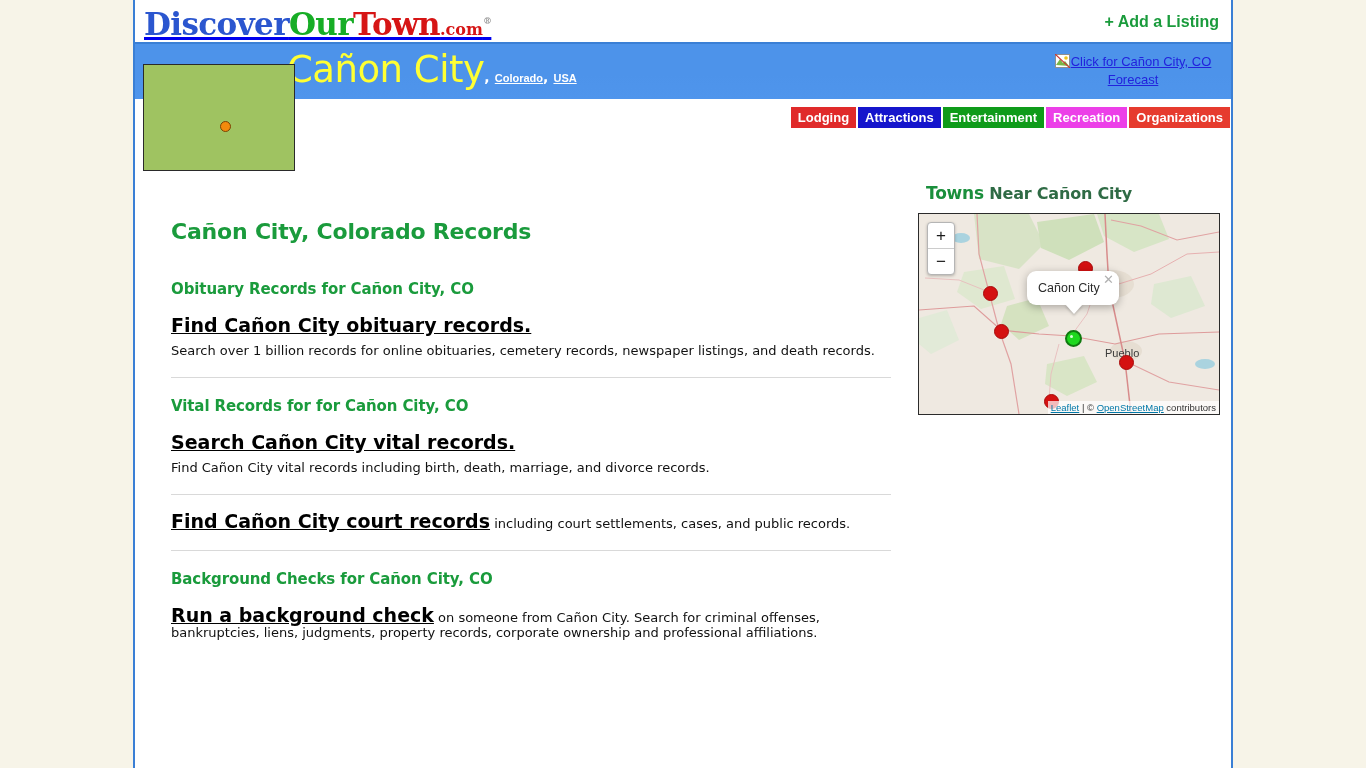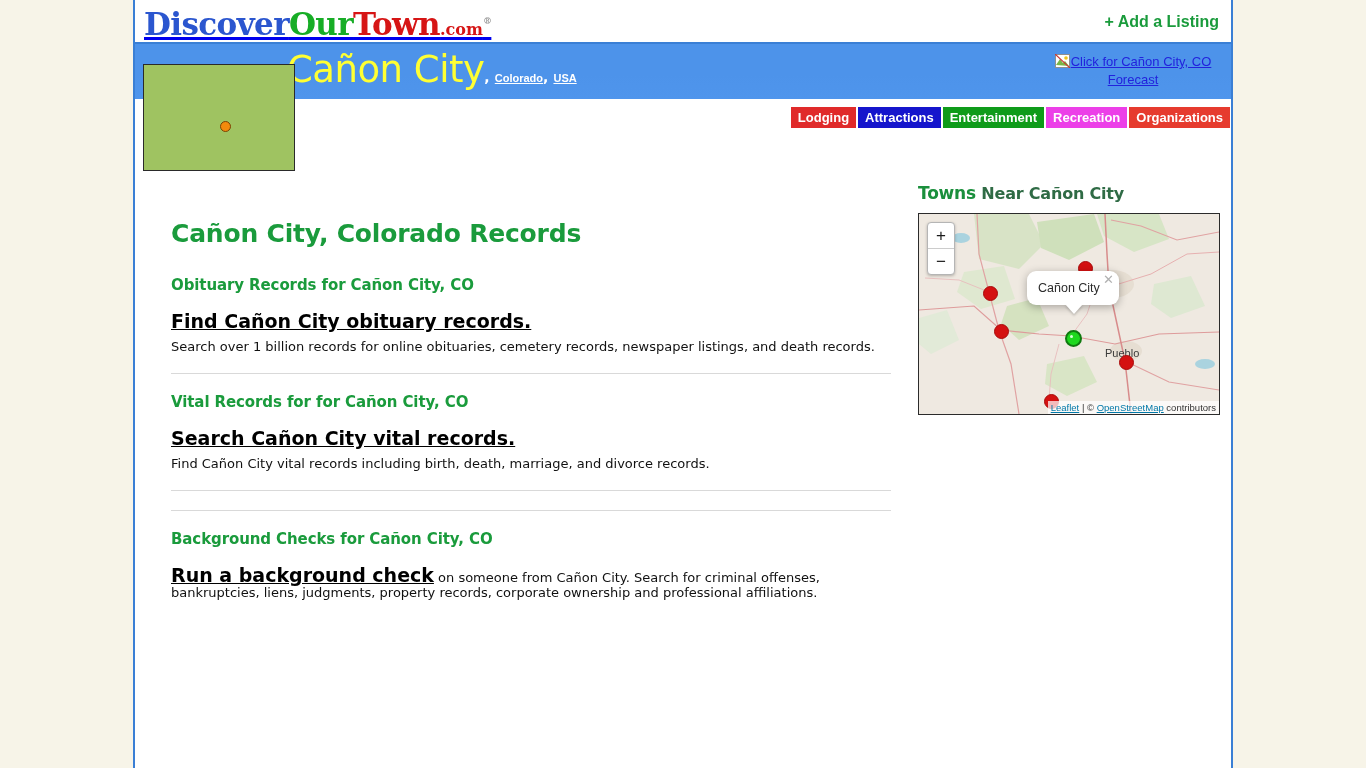--- a/index.html
+++ b/index.html
@@ -176,24 +176,24 @@
     padding: 0;
   }
   .records {
     position: absolute;
     left: 36px;
     top: 78px;
     width: 730px;
   }
   h1.page-title {
     color: #1a9b3c;
-    font-size: 25px;
+    font-size: 22px;
     font-weight: bold;
     font-family: "DejaVu Sans", sans-serif;
-    margin: 0 0 28px 0;
+    margin: 0 0 36px 0;
     letter-spacing: -0.2px;
   }
   .rec-section { margin-bottom: 0; }
   h2.sec-title {
     color: #1a9b3c;
     font-size: 15px;
     font-weight: bold;
     font-family: "DejaVu Sans", sans-serif;
     margin: 0 0 20px 0;
     letter-spacing: -0.1px;
@@ -226,21 +226,21 @@
     top: 42px;
     width: 302px;
   }
   .map-heading {
     margin: 0 0 10px 0;
     font-family: "DejaVu Sans", sans-serif;
     font-size: 16px;
     color: #1f7a3a;
     letter-spacing: -0.2px;
   }
-  .map-heading .mh-strong { font-weight: bold; color: #1a8f3c; font-size: 17px; }
+  .map-heading .mh-strong { font-weight: bold; color: #1a8f3c; font-size: 17px; margin-left: 8px; }
   .map-heading .mh-rest { font-weight: bold; color: #2f6b45; }
 
   .leaflet-box {
     position: relative;
     width: 300px;
     height: 200px;
     border: 1px solid #2b2b2b;
     background: #e9e3db;
     overflow: hidden;
   }
@@ -412,20 +412,23 @@
       <div class="rec-section">
         <h2 class="sec-title">Vital Records for for Cañon City, CO</h2>
         <div class="sec-body">
           <a href="#" class="bold-link">Search Cañon City vital records.</a>
           <span class="sec-desc">Find Cañon City vital records including birth, death, marriage, and divorce records.</span>
         </div>
       </div>
       <hr class="divider">
 
       <div class="rec-section">
+        <div class="sec-body">
+          <a href="#" class="bold-link">Find Cañon City court records</a><span class="inline-desc"> including court settlements, cases, and public records.</span>
+        </div>
       </div>
       <hr class="divider">
 
       <div class="rec-section">
         <h2 class="sec-title">Background Checks for Cañon City, CO</h2>
         <div class="sec-body">
           <a href="#" class="bold-link">Run a background check</a><span class="inline-desc"> on someone from Cañon City. Search for criminal offenses, bankruptcies, liens, judgments, property records, corporate ownership and professional affiliations.</span>
         </div>
       </div>
     </div>

